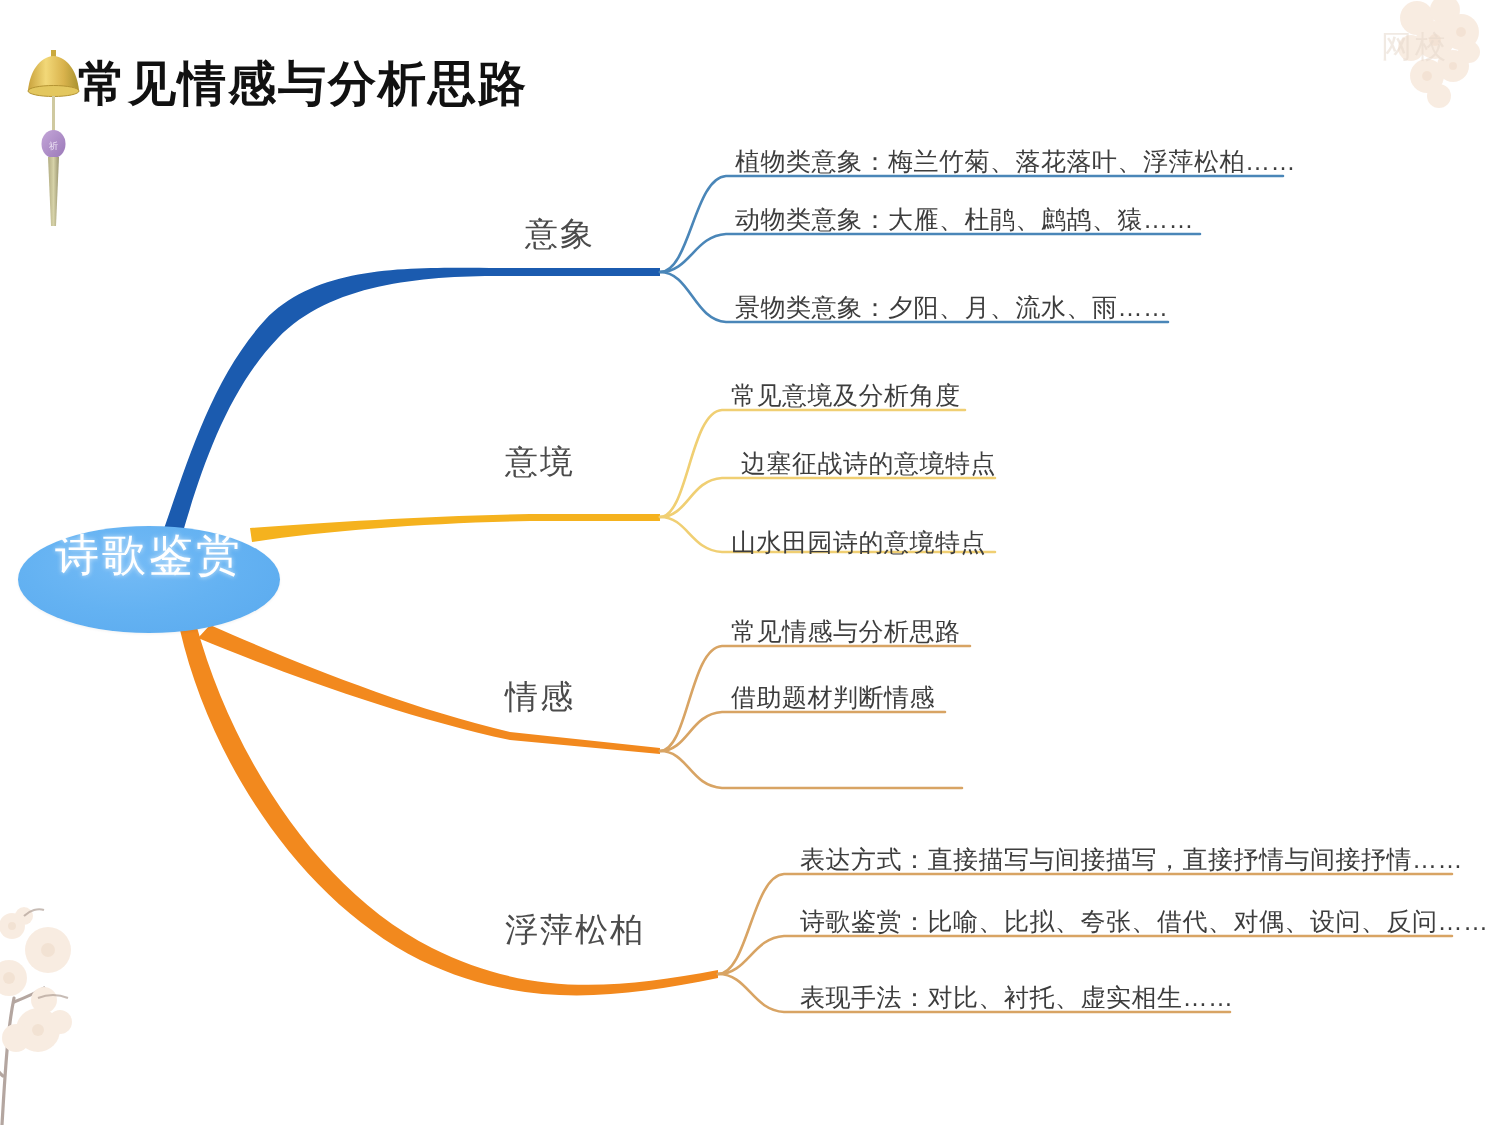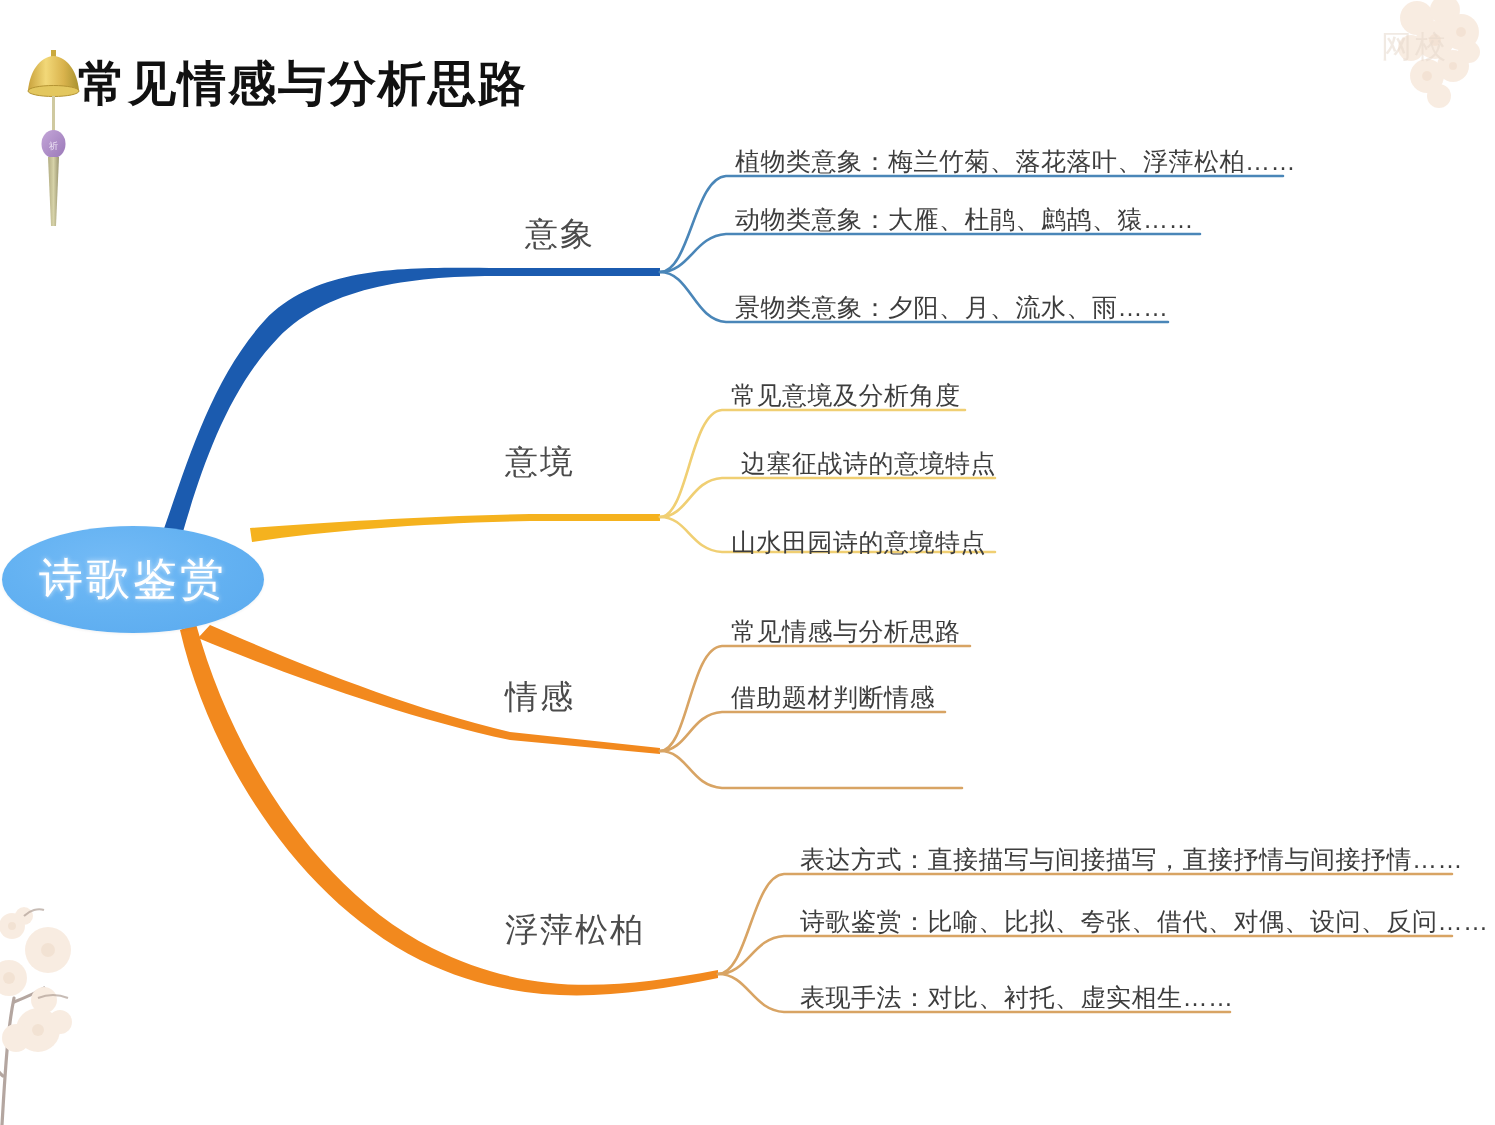--- a/index.html
+++ b/index.html
@@ -53,26 +53,25 @@
   
   #wires {
     position: absolute;
     left: 0; top: 0;
     width: 1495px; height: 1125px;
   }
 
   
   #root-node {
     position: absolute;
-    left: 2px; top: 526px;
+    left: 18px; top: 526px;
     width: 262px; height: 107px;
     border-radius: 50%;
     background: radial-gradient(ellipse at 42% 35%, #74bbf6 0%, #64b2f2 48%, #59a9ee 100%);
     display: flex;
-    align-items: center;
     justify-content: center;
     box-shadow: 0 1px 3px rgba(0,0,0,.06);
   }
   #root-label {
     color: #ffffff;
     font-size: 44px;
     font-weight: 400;
     letter-spacing: 3px;
     text-shadow: 0 0 5px rgba(255,255,255,.75);
     white-space: nowrap;

